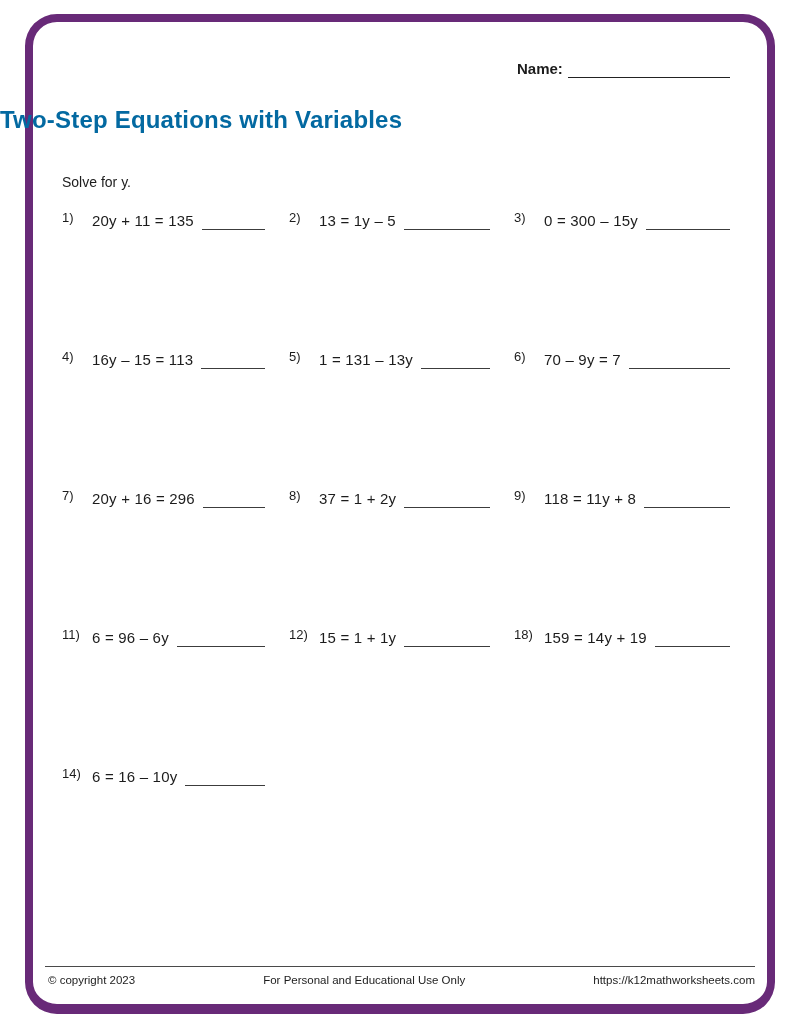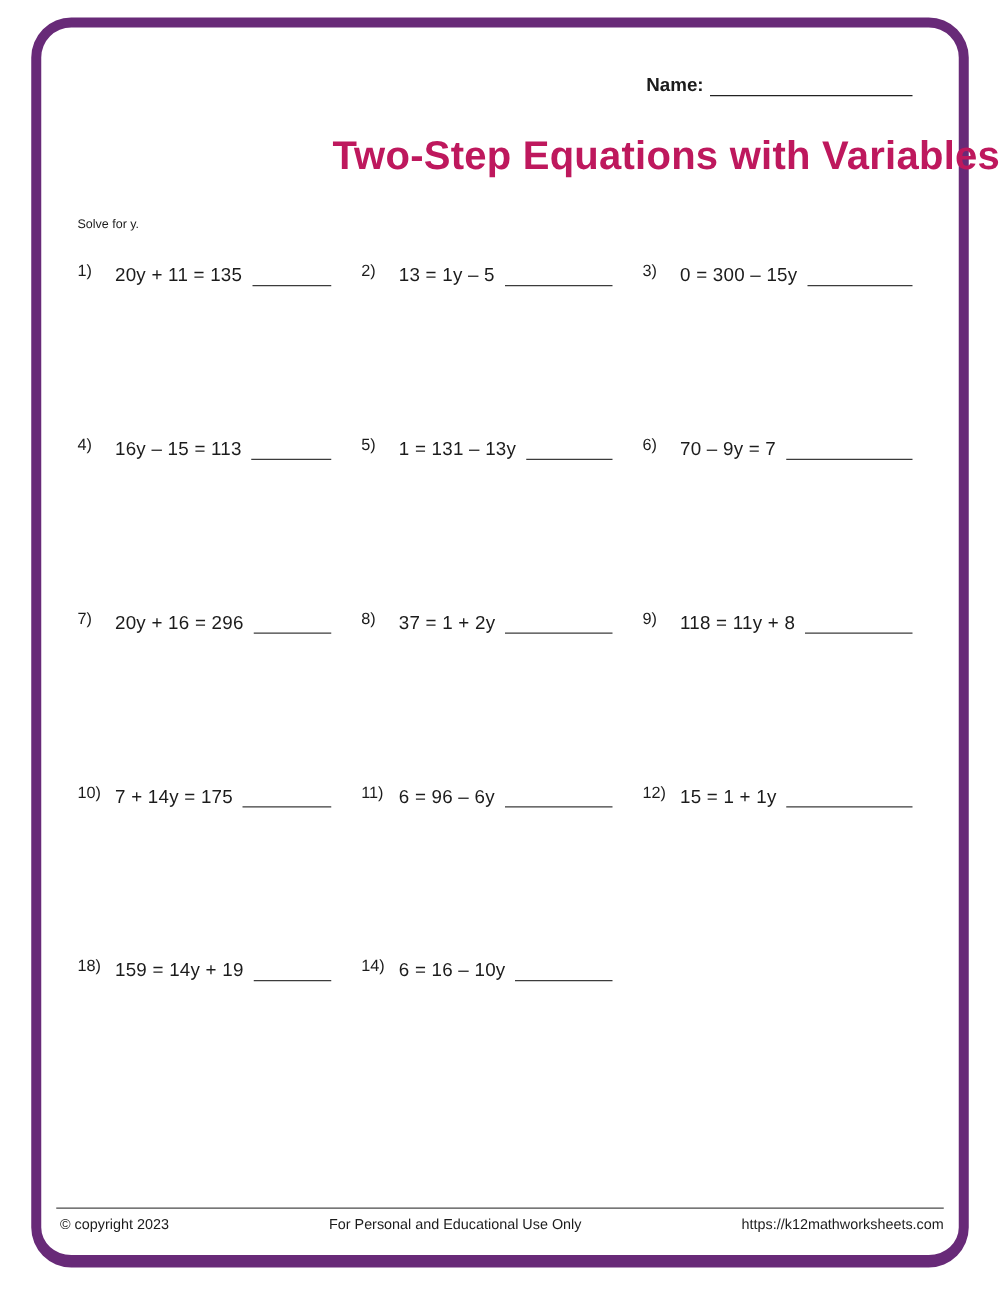--- a/index.html
+++ b/index.html
@@ -42,31 +42,31 @@
     border-bottom: 1.5px solid #222222;
     position: relative;
     top: 4px;
     margin-left: 5px;
   }
   .title {
     position: absolute;
     left: 0;
     top: 106px;
     width: 100%;
-    text-align: right;
-    font-size: 32px;
+    text-align: left;
+    font-size: 24px;
     font-weight: 700;
     letter-spacing: 0.2px;
-    color: #be185d;
+    color: #0369a1;
   }
   .instructions {
     position: absolute;
     left: 62px;
     top: 174px;
-    font-size: 10px;
+    font-size: 14px;
   }
   .problems-grid {
     position: absolute;
     left: 62px;
     top: 212px;
     width: 668px;
     display: grid;
     grid-template-columns: 203px 201px 216px;
     column-gap: 24px;
     grid-auto-rows: 139px;
@@ -170,25 +170,20 @@
       <span class="num">8)</span>
       <span class="eq">37 = 1 + 2y</span>
       <span class="answer-line"></span>
     </div>
     <div class="problem">
       <span class="num">9)</span>
       <span class="eq">118 = 11y + 8</span>
       <span class="answer-line"></span>
     </div>
     <div class="problem">
-      <span class="num">10)</span>
-      <span class="eq">7 + 14y = 175</span>
-      <span class="answer-line"></span>
-    </div>
-    <div class="problem">
       <span class="num">11)</span>
       <span class="eq">6 = 96 – 6y</span>
       <span class="answer-line"></span>
     </div>
     <div class="problem">
       <span class="num">12)</span>
       <span class="eq">15 = 1 + 1y</span>
       <span class="answer-line"></span>
     </div>
     <div class="problem">

